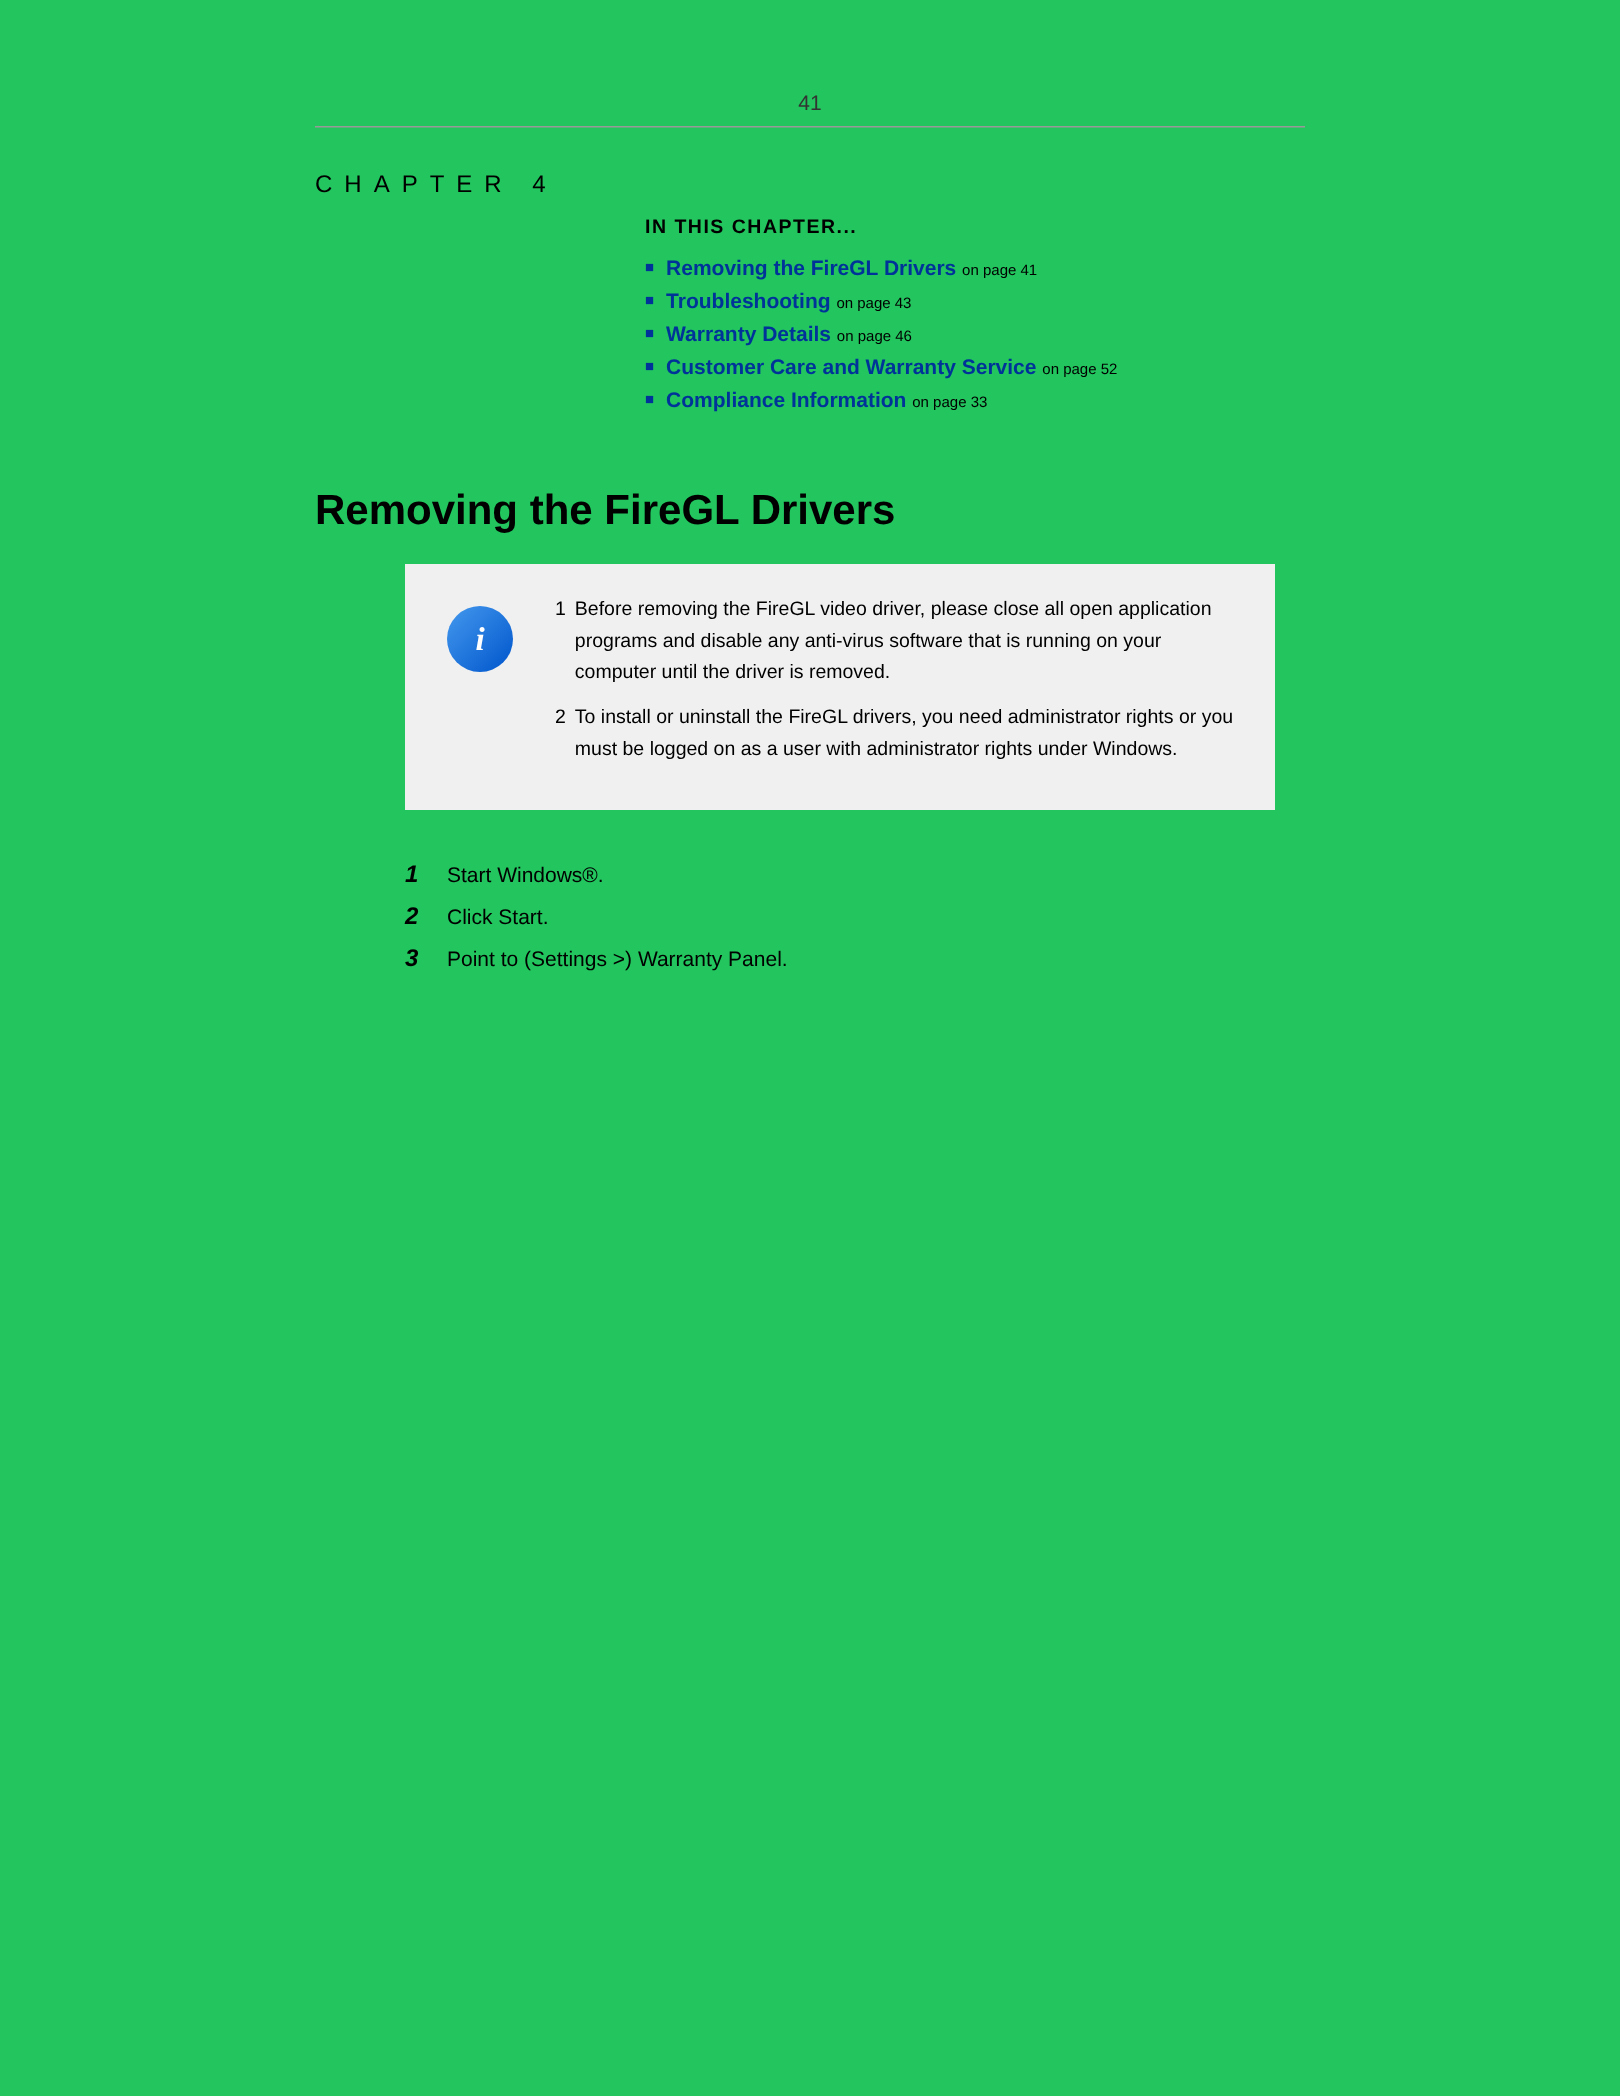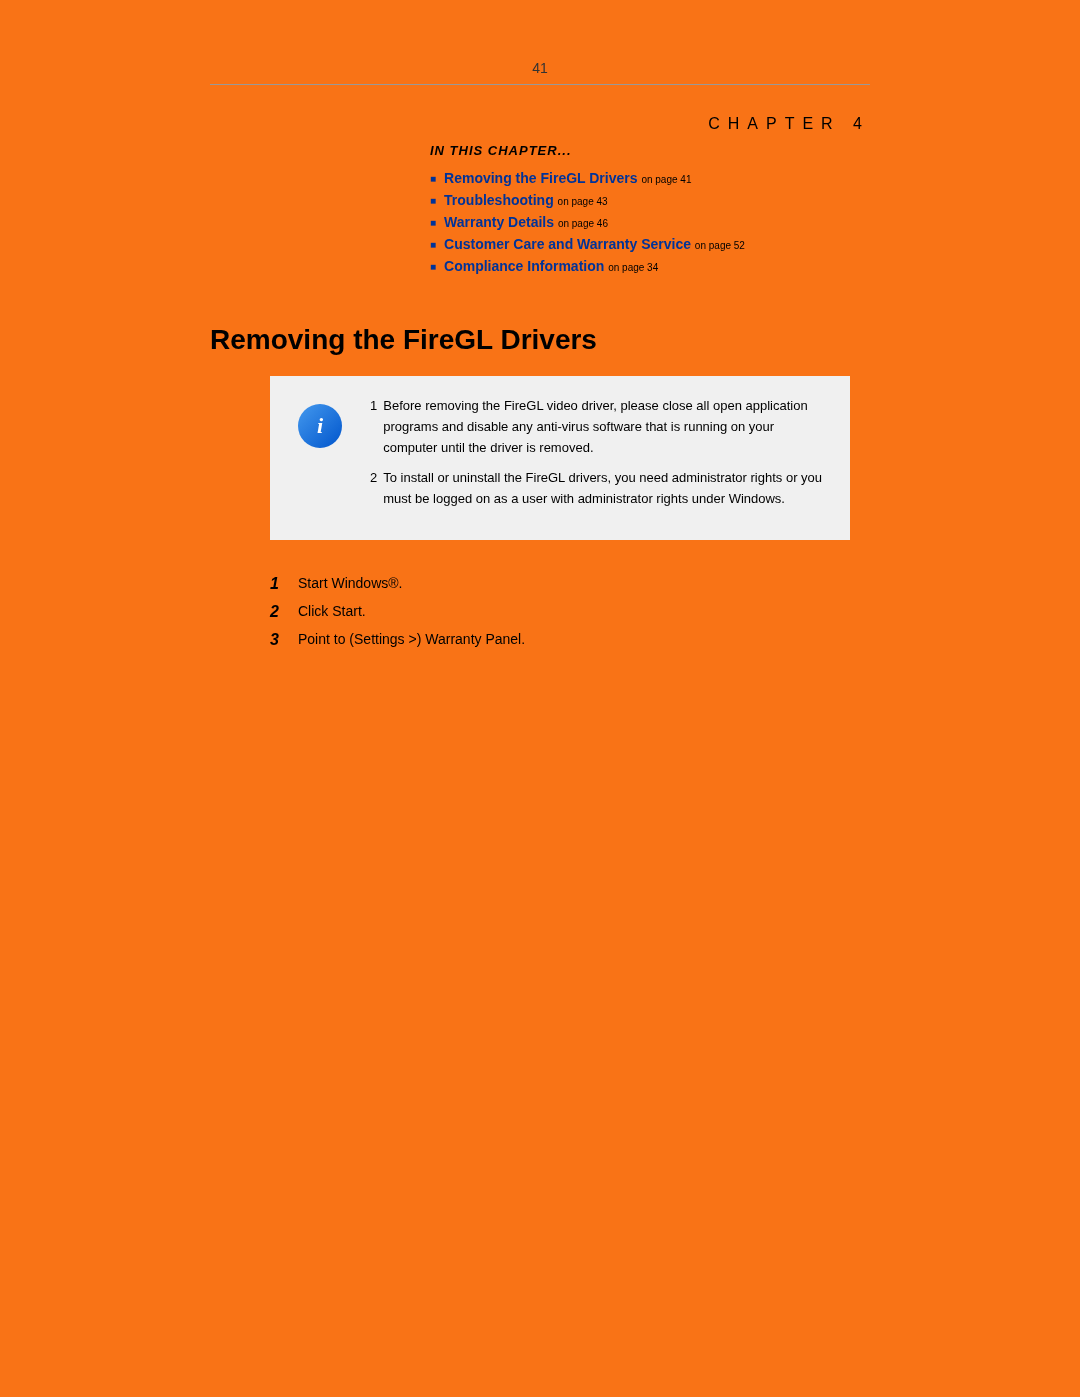--- a/index.html
+++ b/index.html
@@ -13,21 +13,21 @@
       font-family: Arial, Helvetica, sans-serif;
       width: 1080px;
       min-height: 1397px;
       color: #000000;
       position: relative;
     }
 
     .page-container {
       width: 1080px;
       min-height: 1397px;
-      background: #f97316;
+      background: #22c55e;
       padding: 60px 0;
     }
 
     .page-number {
       text-align: center;
       font-size: 14px;
       color: #333;
       margin-bottom: 8px;
     }
 
@@ -43,21 +43,20 @@
       margin: 0 auto;
     }
 
     .chapter-label {
       font-size: 16px;
       font-weight: normal;
       letter-spacing: 8px;
       color: #000;
       margin-bottom: 10px;
       font-family: Arial, Helvetica, sans-serif;
-      text-align: right;
     }
 
     .chapter-title {
       font-size: 52px;
       font-weight: bold;
       color: #000;
       margin-bottom: 40px;
       font-family: Arial, Helvetica, sans-serif;
     }
 
@@ -65,21 +64,20 @@
       margin-left: 220px;
       margin-bottom: 50px;
     }
 
     .in-this-chapter-heading {
       font-size: 13px;
       font-weight: bold;
       color: #000;
       margin-bottom: 12px;
       letter-spacing: 1px;
-      font-style: italic;
     }
 
     .toc-item {
       display: flex;
       align-items: flex-start;
       margin-bottom: 6px;
       font-size: 14px;
     }
 
     .toc-bullet {
@@ -244,21 +242,21 @@
         <div>
           <a class="toc-link" href="#">Customer Care and Warranty Service</a>
           <span class="toc-text"> on page 52</span>
         </div>
       </div>
 
       <div class="toc-item">
         <span class="toc-bullet">■</span>
         <div>
           <a class="toc-link" href="#">Compliance Information</a>
-          <span class="toc-text"> on page 34</span>
+          <span class="toc-text"> on page 33</span>
         </div>
       </div>
     </div>
 
     <div class="section-title">Removing the FireGL Drivers</div>
 
 
     <div class="note-box">
       <div class="note-icon">
         <div class="info-icon">

